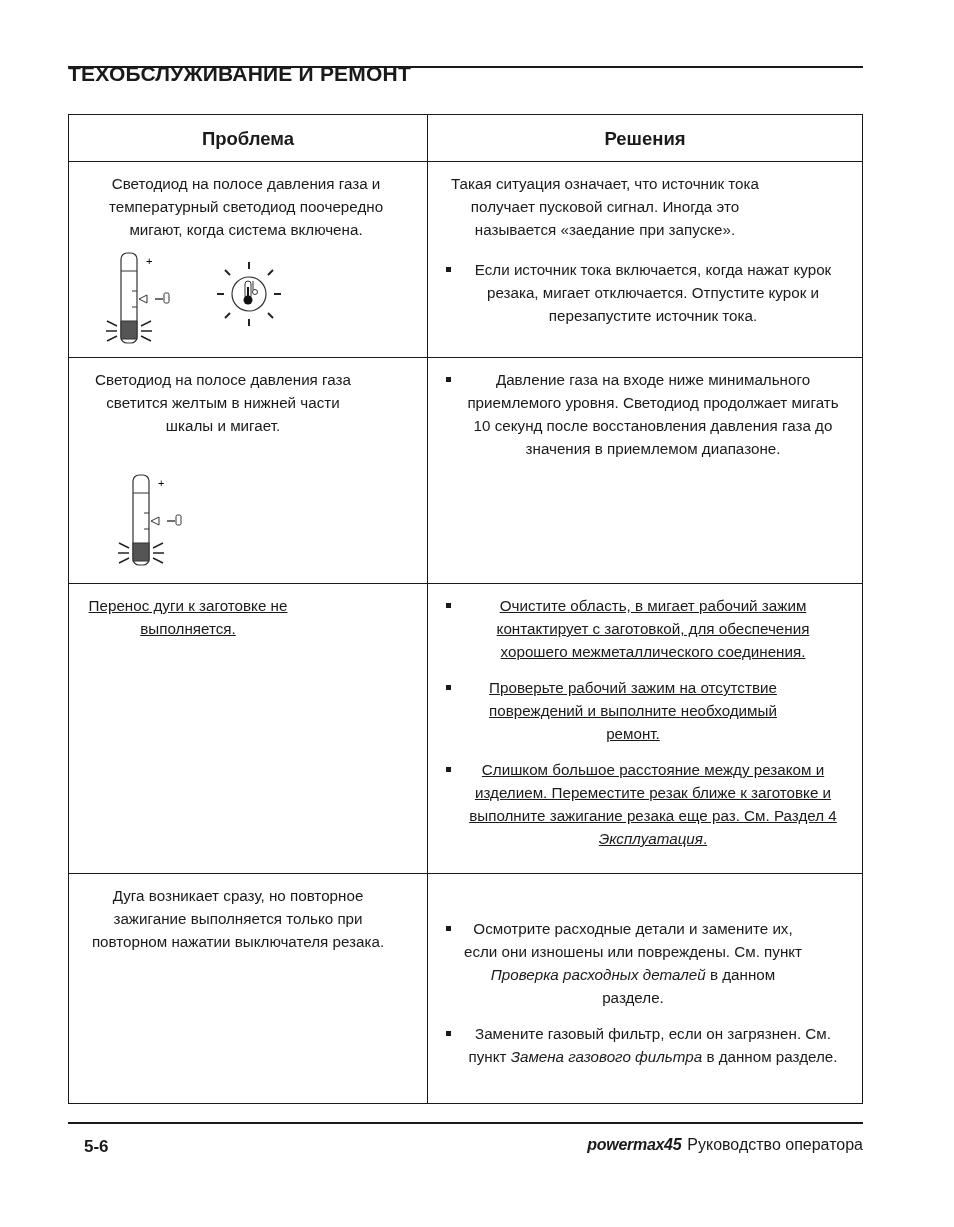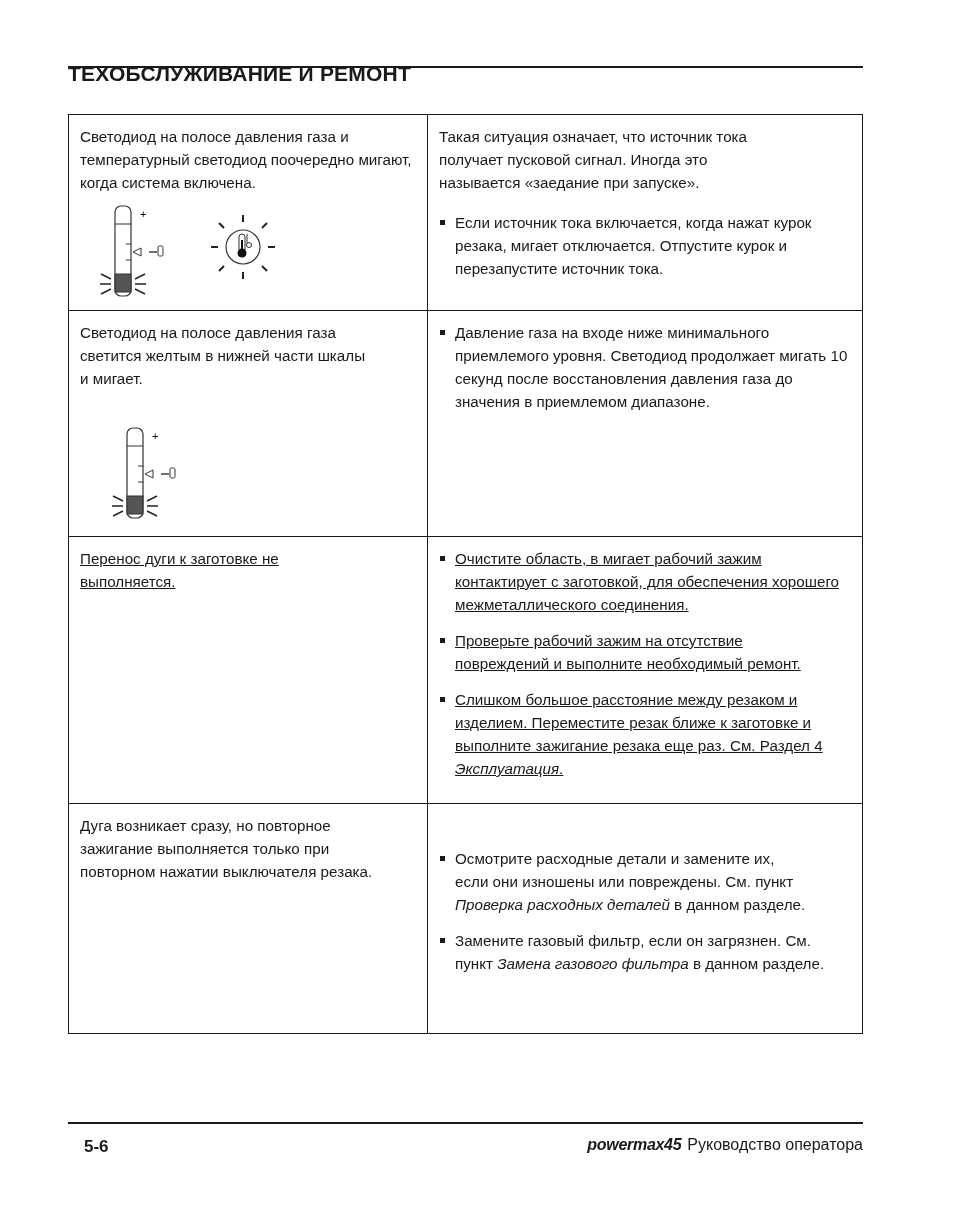--- a/index.html
+++ b/index.html
@@ -1,20 +1,20 @@
 <!DOCTYPE html>
 <html><head>
 <meta charset="utf-8">
 <style>
   html, body { margin:0; padding:0; background:#fff; }
   body { width:954px; height:1227px; position:relative; font-family:"Liberation Sans", sans-serif; color:#1a1a1a; }
   .page-title { position:absolute; left:68px; top:40px; font-size:21px; font-weight:bold; letter-spacing:0.2px;margin-top:22px; }
   .title-rule { position:absolute; left:68px; top:66px; width:795px; height:2px; background:#1a1a1a; }
   table.trouble { position:absolute; left:68px; top:114px; width:795px; border-collapse:collapse; table-layout:fixed; }
-  table.trouble td, table.trouble th { border:1.5px solid #1a1a1a; vertical-align:top; padding:10px 11px; font-size:15.2px; line-height:23px; }
+  table.trouble td, table.trouble th { border:1.5px solid #1a1a1a; vertical-align:top; padding:10px 17px; font-size:15.2px; line-height:23px;text-align:center; }
   table.trouble th { height:26px; font-size:18.5px; font-weight:bold; text-align:center; vertical-align:middle; padding:10px; }
   col.c1 { width:359px; }
   .intro { margin:0 0 17px 0; }
   ul.sol { list-style:none; margin:0; padding:0; }
   ul.sol li { position:relative; padding-left:16px; margin-bottom:13px; }
   ul.sol li::before { content:""; position:absolute; left:1px; top:9px; width:5px; height:5px; background:#1a1a1a; }
   .icons { position:relative; height:96px; margin-top:10px; }
   .footer-rule { position:absolute; left:68px; top:1122px; width:795px; height:2px; background:#1a1a1a; }
   .page-num { position:absolute; left:84px; top:1137px; font-size:17px; font-weight:bold; }
   .footer-right { position:absolute; right:91px; top:1136px; font-size:16px; }
@@ -25,20 +25,24 @@
 
 <div class="page-title">ТЕХОБСЛУЖИВАНИЕ И РЕМОНТ</div>
 <div class="title-rule"></div>
 
 <table class="trouble">
   <colgroup>
       <col class="c1">
       <col>
     </colgroup>
   <tbody>
+      <tr>
+    <th>Проблема</th>
+    <th>Решения</th>
+  </tr>
 
   <tr style="height:196px;">
     <td>
       <div style="padding-right:4px;">Светодиод на полосе давления газа и температурный светодиод поочередно мигают, когда система включена.</div>
       <div class="icons">
         <svg width="200" height="96" viewBox="0 0 200 96" style="position:absolute;left:18px;top:0;">
           <rect x="17" y="2" width="16" height="90" rx="6" fill="#fff" stroke="#333" stroke-width="1.2"></rect>
           <line x1="17" y1="20" x2="33" y2="20" stroke="#333" stroke-width="1"></line>
           <text x="42" y="14" font-size="11" font-family="Liberation Sans, sans-serif">+</text>
           <line x1="28" y1="40" x2="33" y2="40" stroke="#333"></line>

